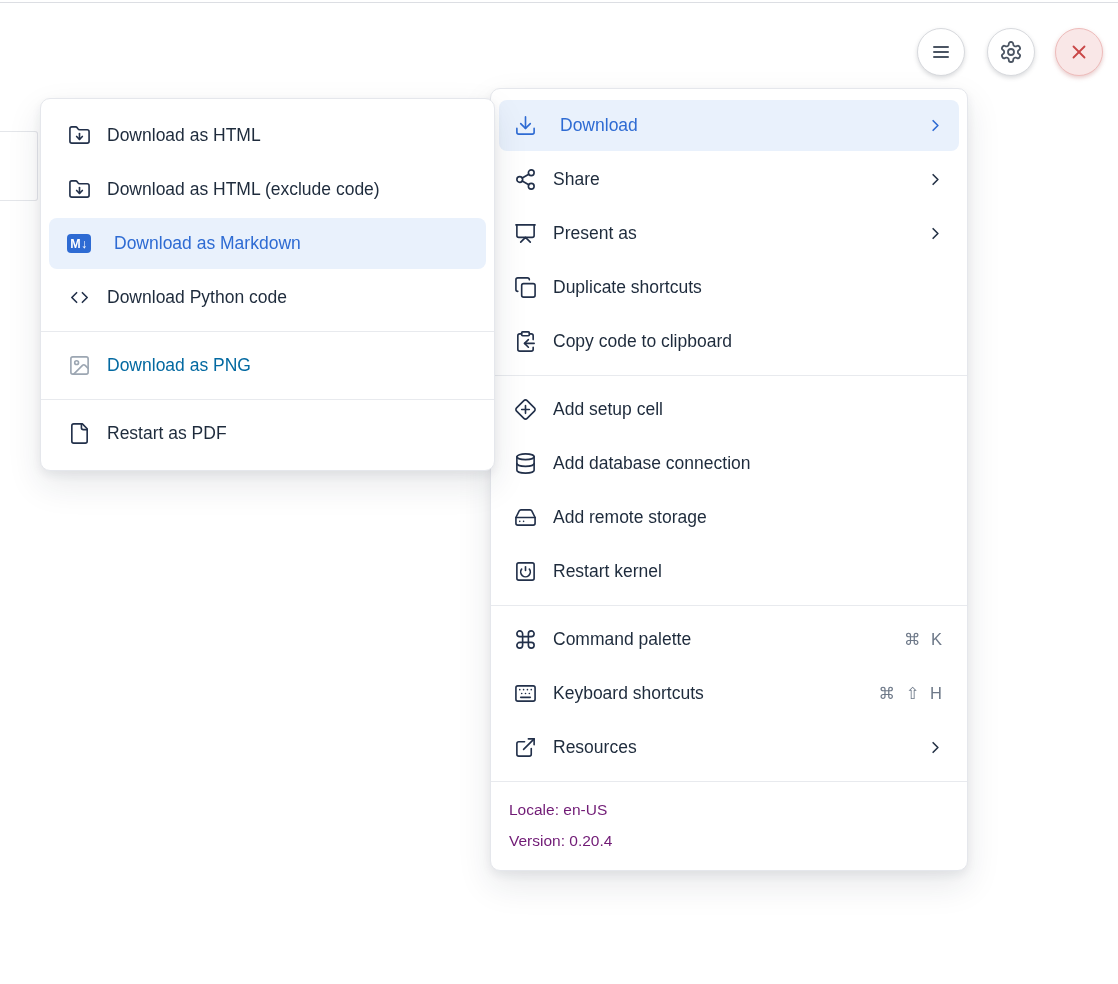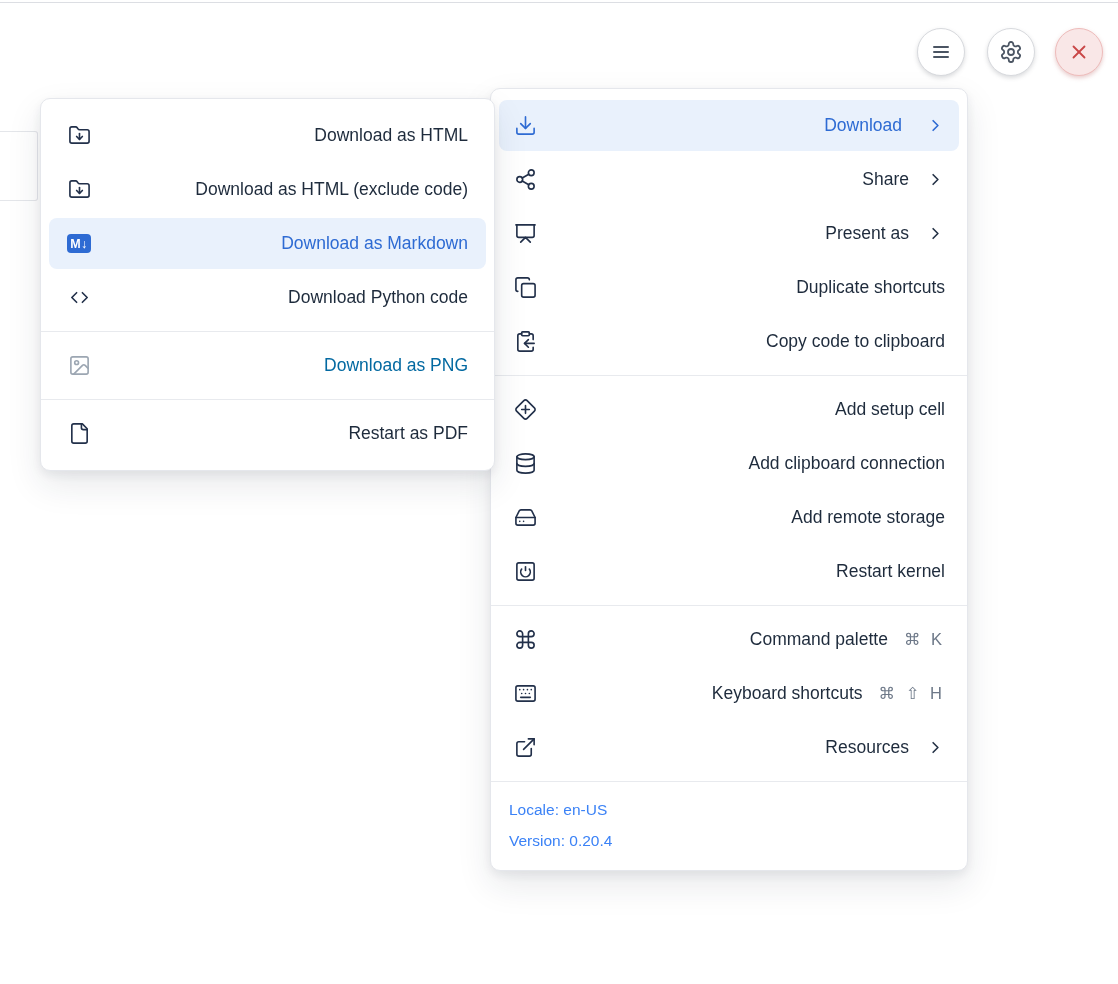--- a/index.html
+++ b/index.html
@@ -31,36 +31,36 @@
   .menu{
     position:absolute;background:#fff;box-sizing:border-box;
     border:1px solid #e5e7ec;border-radius:10px;padding:8px 0;
     box-shadow:0 14px 34px rgba(30,40,60,.10),0 4px 10px rgba(30,40,60,.07);
   }
   .main-menu{left:490px;top:88px;width:478px;z-index:1;}
   .sub-menu{left:40px;top:98px;width:455px;z-index:2;}
   .mi{
     height:51px;margin:3px 8px;border-radius:8px;
     display:flex;align-items:center;gap:16px;padding:0 14px;
-    font-size:17.5px;cursor:pointer;white-space:nowrap;text-align:right;
+    font-size:17.5px;cursor:pointer;white-space:nowrap;
   }
   .sub-menu .mi{padding:0 18px;}
   .mi .ic{width:24px;height:24px;flex:none;display:flex;align-items:center;justify-content:center;}
   .mi .ic svg{width:23px;height:23px;fill:none;stroke:#22304a;stroke-width:1.7;stroke-linecap:round;stroke-linejoin:round;}
   .mi .lbl{flex:1;overflow:hidden;text-overflow:ellipsis;}
   .mi .chev{width:20px;height:20px;flex:none;display:flex;align-items:center;justify-content:center;}
   .mi .chev svg{width:19px;height:19px;fill:none;stroke:#253246;stroke-width:2.1;stroke-linecap:round;stroke-linejoin:round;}
   .mi .shortcut{flex:none;color:#6d7888;font-size:16.5px;letter-spacing:3px;}
   .mi.highlighted{background:#e9f1fc;color:#2e6bd3;gap:23px;}
   .mi.highlighted .ic svg{stroke:#2e6bd3;}
   .mi.highlighted .chev svg{stroke:#2e6bd3;}
   .mi.disabled{color:#0369a1;cursor:default;}
   .mi.disabled .ic svg{stroke:#9ca6b2;}
   .divider{height:1px;background:#e8eaee;margin:8px 0;}
-  .menu-footer{padding:4px 18px 6px;color:#3b82f6;font-size:15.5px;line-height:31px;}
+  .menu-footer{padding:4px 18px 6px;color:#701a75;font-size:15.5px;line-height:31px;}
   .md-badge{
     width:27px;height:19px;border-radius:4px;background:#2e6bd3;color:#fff;
     font-size:12.5px;font-weight:bold;display:flex;align-items:center;justify-content:center;
     letter-spacing:.5px;
   }
 </style>
 </head>
 <body>
 
 <div class="page-top-line"></div>
@@ -181,21 +181,21 @@
   </div>
 
   <div class="mi">
     <span class="ic">
         <svg viewBox="0 0 24 24">
           <ellipse cx="12" cy="5" rx="9" ry="3"></ellipse>
           <path d="M3 5v14a9 3 0 0 0 18 0V5"></path>
           <path d="M3 12a9 3 0 0 0 18 0"></path>
         </svg>
       </span>
-    <span class="lbl">Add clipboard connection</span>
+    <span class="lbl">Add database connection</span>
   </div>
 
   <div class="mi">
     <span class="ic">
         <svg viewBox="0 0 24 24">
           <line x1="22" y1="12" x2="2" y2="12"></line>
           <path d="M5.45 5.11 2 12v6a2 2 0 0 0 2 2h16a2 2 0 0 0 2-2v-6l-3.45-6.89A2 2 0 0 0 16.76 4H7.24a2 2 0 0 0-1.79 1.11z"></path>
           <line x1="6" y1="16" x2="6.01" y2="16"></line>
           <line x1="10" y1="16" x2="10.01" y2="16"></line>
         </svg>

